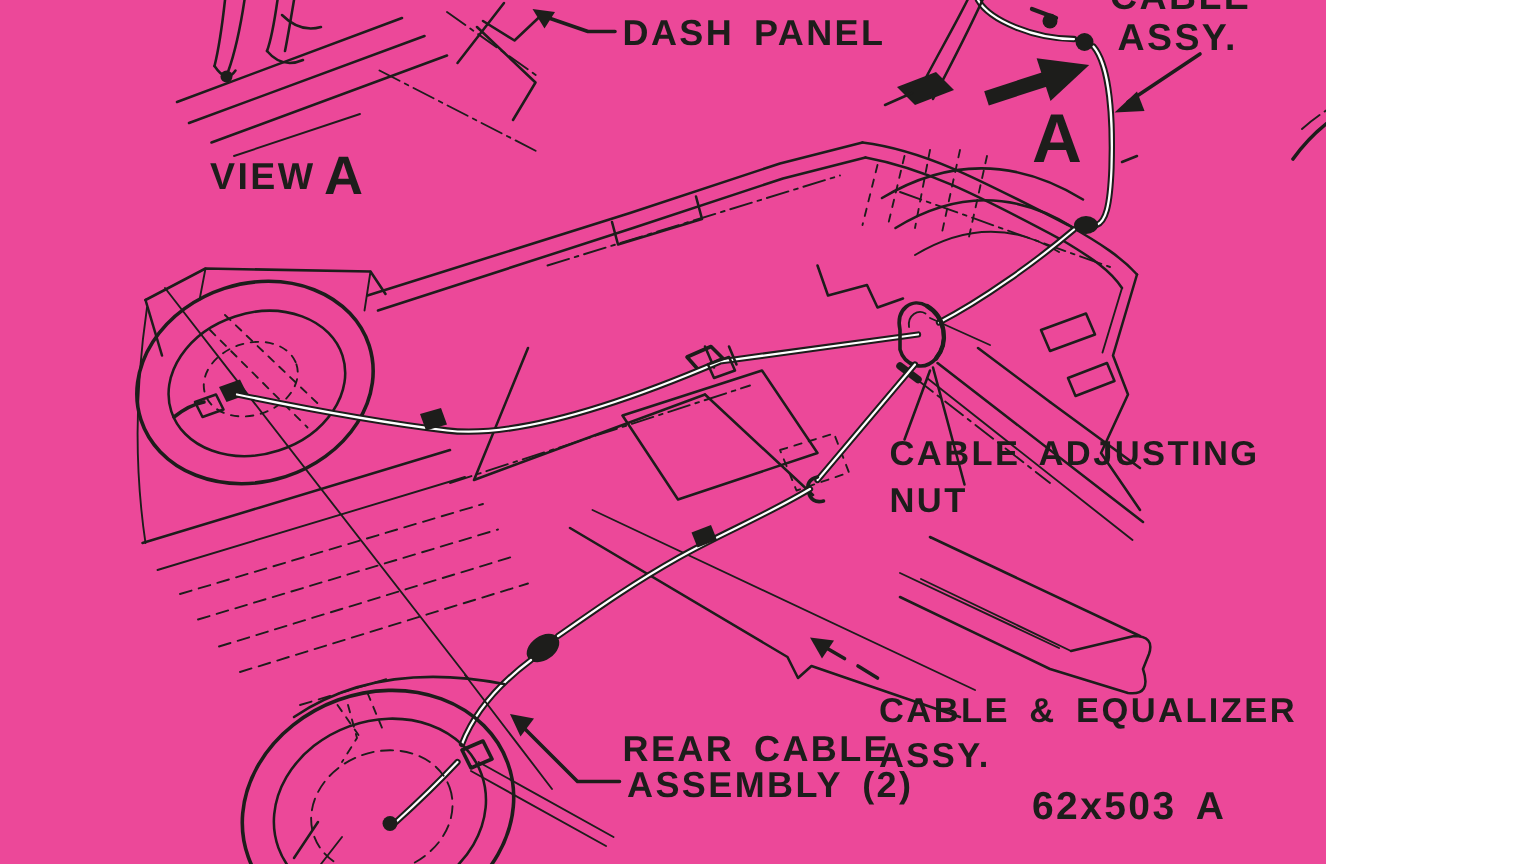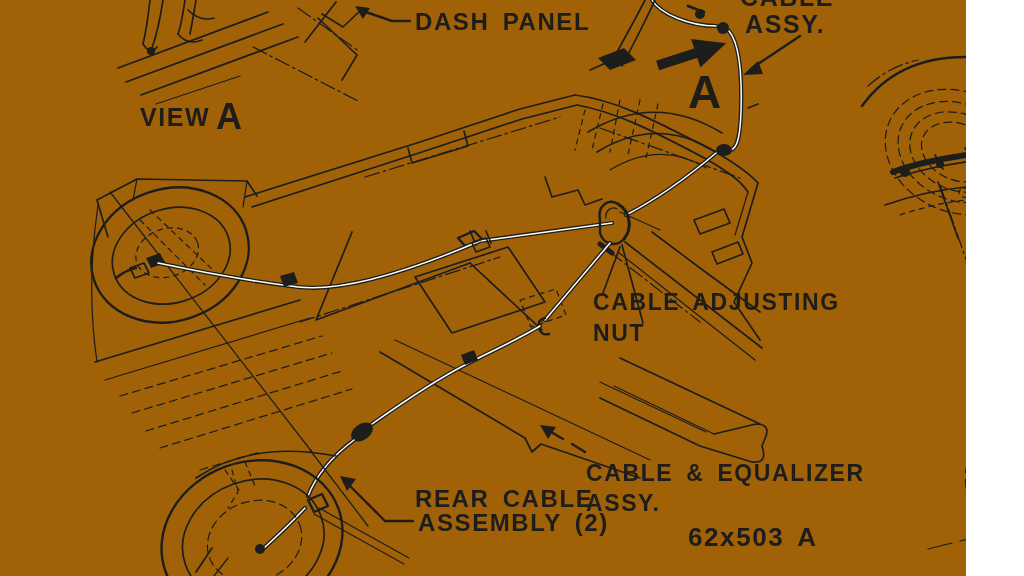--- a/index.html
+++ b/index.html
@@ -1,16 +1,16 @@
 <!DOCTYPE html>
 <html><head>
 <meta charset="utf-8">
 <style>
   html,body{margin:0;padding:0;background:#ffffff;}
-  .stage{position:relative;width:966px;height:576px;background:#a16207;overflow:hidden;}
+  .stage{position:relative;width:884px;height:576px;background:#ec4899;overflow:hidden;}
   svg{display:block;}
   .ln{fill:none;stroke:#1d1d1b;stroke-width:1.7;stroke-linecap:round;stroke-linejoin:round;}
   .ln2{stroke-width:2.4;}
   .ln3{stroke-width:2.9;}
   .thin{stroke-width:1.25;}
   .dash{stroke-dasharray:8 5;}
   .dash2{stroke-dasharray:5 5;}
   .dashdot{stroke-dasharray:15 4 2.5 4;}
   .fillink{fill:#1d1d1b;stroke:none;}
   .cable-outer{fill:none;stroke:#1d1d1b;stroke-width:4.2;stroke-linecap:round;}

